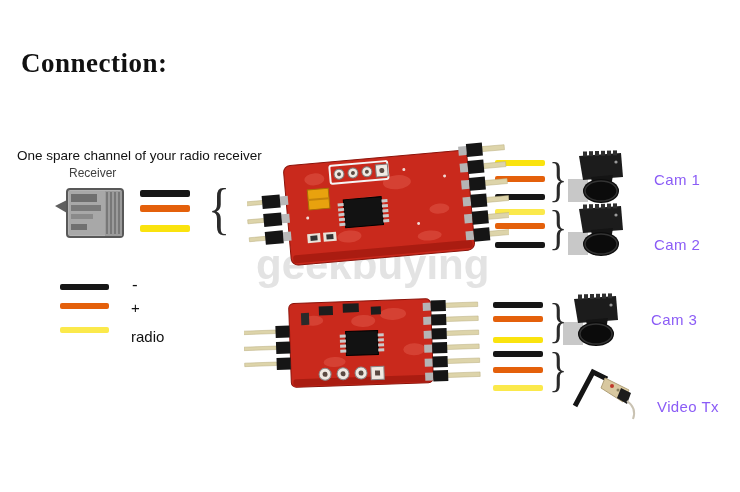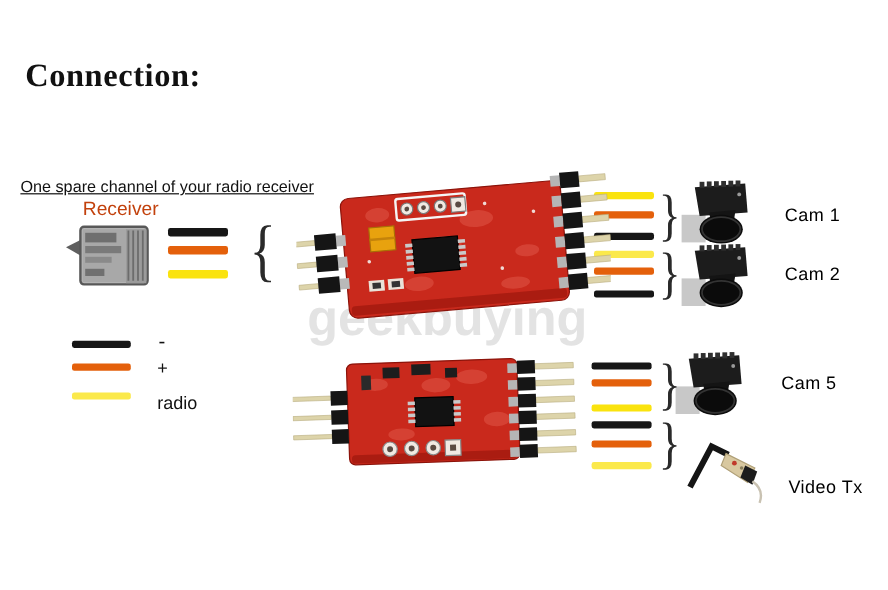--- a/index.html
+++ b/index.html
@@ -2,28 +2,28 @@
 <html><head>
 <meta charset="utf-8">
 <style>
   html,body{margin:0;padding:0;background:#ffffff;}
   #stage{
     position:relative;width:740px;height:492px;background:#ffffff;overflow:hidden;
     font-family:"Liberation Sans",sans-serif;color:#1a1a1a;
   }
   .abs{position:absolute;}
   #title{left:21px;top:48px;font-family:"Liberation Serif",serif;font-weight:bold;font-size:27px;color:#111;letter-spacing:0.5px;}
-  .note{left:17px;top:148px;font-size:13.5px;color:#111;text-decoration:underline;}
-  .receiver-label{left:69px;top:166px;font-size:16px;color:#c2410c;}
+  .note{left:17px;top:148px;font-size:13.5px;color:#111;}
+  .receiver-label{left:69px;top:166px;font-size:12px;color:#404040;}
   .wire{position:absolute;width:50px;height:6px;border-radius:2px;}
   .wire.thick{height:7px;}
   .brace{position:absolute;font-family:"Liberation Serif",serif;font-weight:400;color:#2a2a2a;
          font-size:38px;line-height:1;transform:scaleY(1.25);transform-origin:50% 50%;}
   .brace.big{font-size:46px;}
-  .dev-label{position:absolute;font-size:15px;color:#000000;letter-spacing:0.4px;}
+  .dev-label{position:absolute;font-size:15px;color:#8b5cf6;letter-spacing:0.4px;}
   .legend-label{position:absolute;font-size:15px;color:#111;}
   #watermark{left:256px;top:241px;font-size:42px;font-weight:bold;letter-spacing:0px;z-index:0;}
   .photo{position:absolute;z-index:2;}
   .txt{z-index:3;}
 </style>
 </head>
 <body>
 
 <div id="stage">
 
@@ -183,21 +183,21 @@
         <rect x="28" y="4" width="4" height="5"></rect>
         <rect x="34" y="3.8" width="4" height="5"></rect>
         <rect x="40" y="3.6" width="4" height="5"></rect>
         <rect x="46" y="3.4" width="4" height="5"></rect>
       </g>
     <circle cx="49" cy="15" r="1.6" fill="#9a9a9a"></circle>
     <polygon points="24,30 46,28 44,40 26,42" fill="#141414"></polygon>
     <ellipse cx="34" cy="44" rx="18" ry="12" fill="#0b0b0b"></ellipse>
     <ellipse cx="34" cy="44" rx="16" ry="10" fill="none" stroke="#333" stroke-width="1.5"></ellipse>
   </svg>
-  <div class="dev-label txt" style="left:654px;top:220px">Cam 2</div>
+  <div class="dev-label txt" style="left:654px;top:236px">Cam 2</div>
 
   <div class="wire" style="left: 60px; top: 284px; width: 49px; background-color: rgb(22, 22, 22);"></div>
   <div class="wire" style="left: 60px; top: 303px; width: 49px; background-color: rgb(228, 96, 11);"></div>
   <div class="wire" style="left: 60px; top: 327px; width: 49px; background-color: rgb(251, 233, 75);"></div>
   <div class="legend-label txt" style="left:132px;top:275px;font-size:17px">-</div>
   <div class="legend-label txt" style="left:131px;top:299px">+</div>
   <div class="legend-label txt" style="left:131px;top:328px">radio</div>
 
   <svg class="photo" style="left:244px;top:291px" width="238" height="104" viewBox="0 0 238 104">
     <g transform="rotate(-2 119 52)">
@@ -294,21 +294,21 @@
         <rect x="28" y="4" width="4" height="5"></rect>
         <rect x="34" y="3.8" width="4" height="5"></rect>
         <rect x="40" y="3.6" width="4" height="5"></rect>
         <rect x="46" y="3.4" width="4" height="5"></rect>
       </g>
     <circle cx="49" cy="15" r="1.6" fill="#9a9a9a"></circle>
     <polygon points="24,30 46,28 44,40 26,42" fill="#141414"></polygon>
     <ellipse cx="34" cy="44" rx="18" ry="12" fill="#0b0b0b"></ellipse>
     <ellipse cx="34" cy="44" rx="16" ry="10" fill="none" stroke="#333" stroke-width="1.5"></ellipse>
   </svg>
-  <div class="dev-label txt" style="left:651px;top:311px">Cam 5</div>
+  <div class="dev-label txt" style="left:651px;top:311px">Cam 3</div>
 
   <div class="wire" style="left: 493px; top: 351px; background-color: rgb(22, 22, 22);"></div>
   <div class="wire" style="left: 493px; top: 367px; background-color: rgb(228, 96, 11);"></div>
   <div class="wire" style="left: 493px; top: 385px; background-color: rgb(251, 233, 75);"></div>
   <div class="brace txt" style="left:549px;top:351px">}</div>
   <svg class="photo" style="left:565px;top:360px" width="92" height="62" viewBox="0 0 92 62">
     <polyline points="10,46 28,12 42,19" fill="none" stroke="#151515" stroke-width="5"></polyline>
     <polygon points="40,18 64,30 58,42 36,28" fill="#d8c8a0" stroke="#b0a078"></polygon>
     <circle cx="47" cy="26" r="2" fill="#c0392b"></circle>
     <circle cx="53" cy="30" r="1.5" fill="#8a7f5c"></circle>

